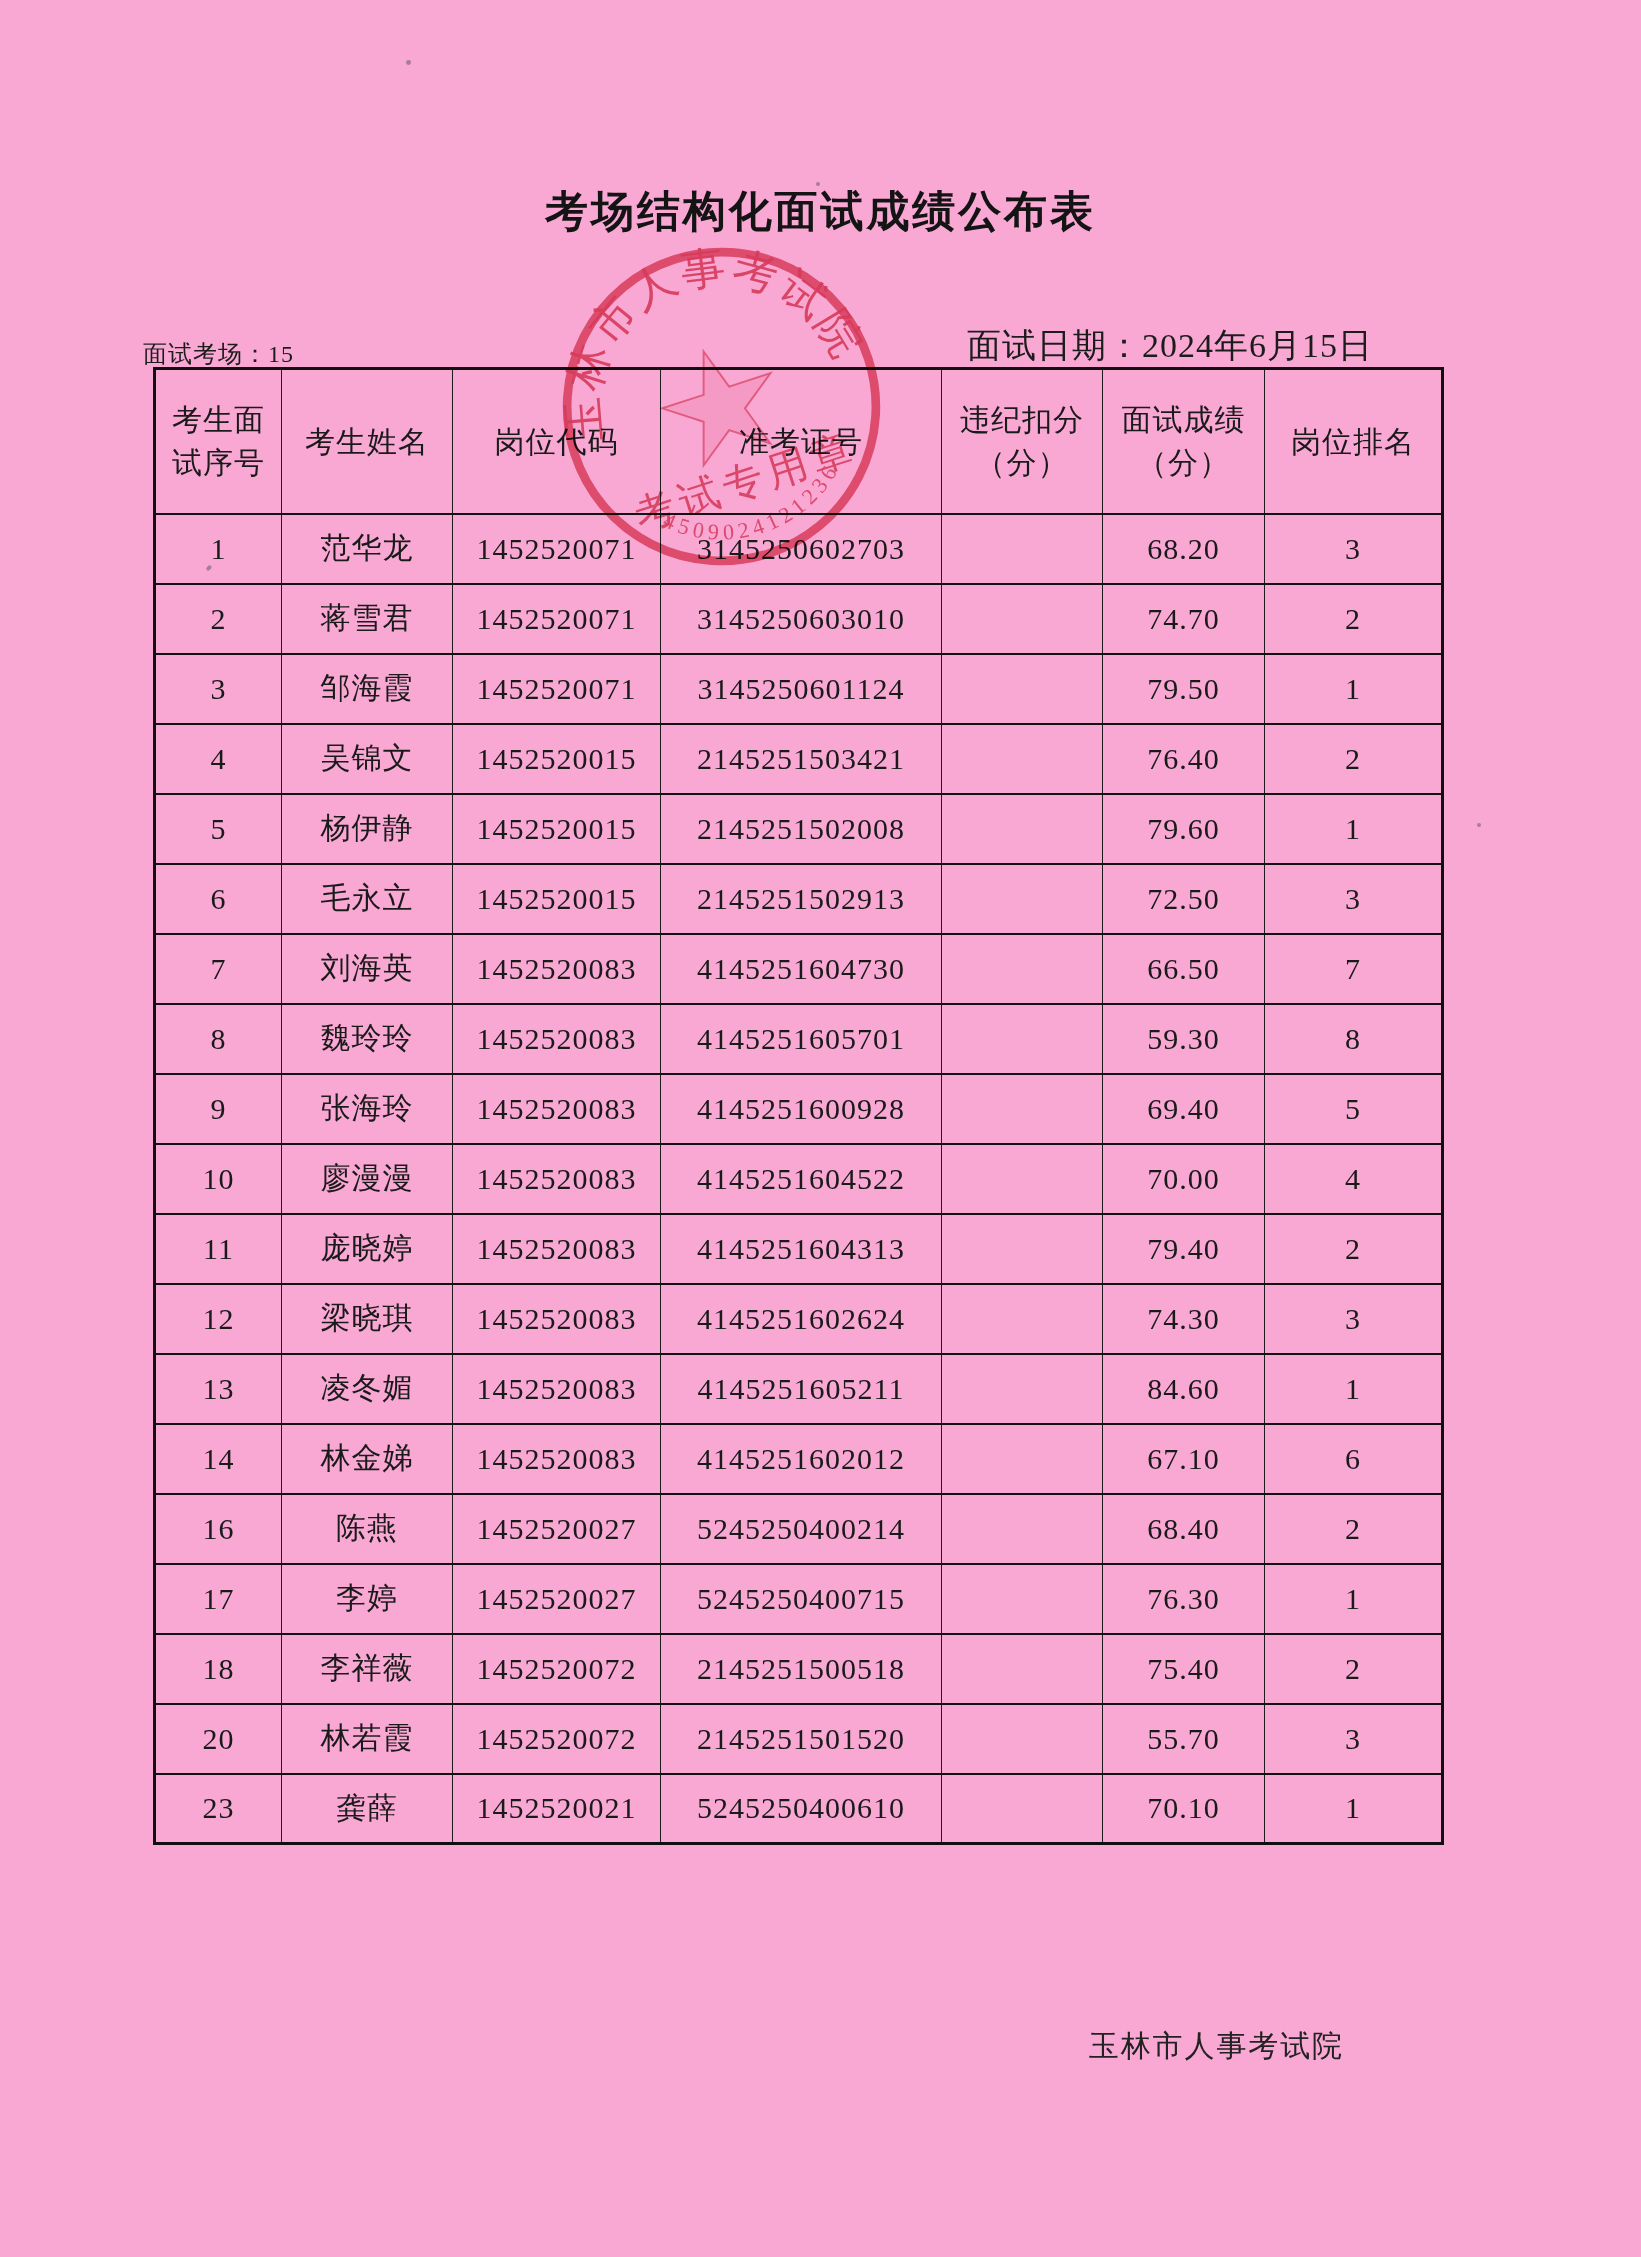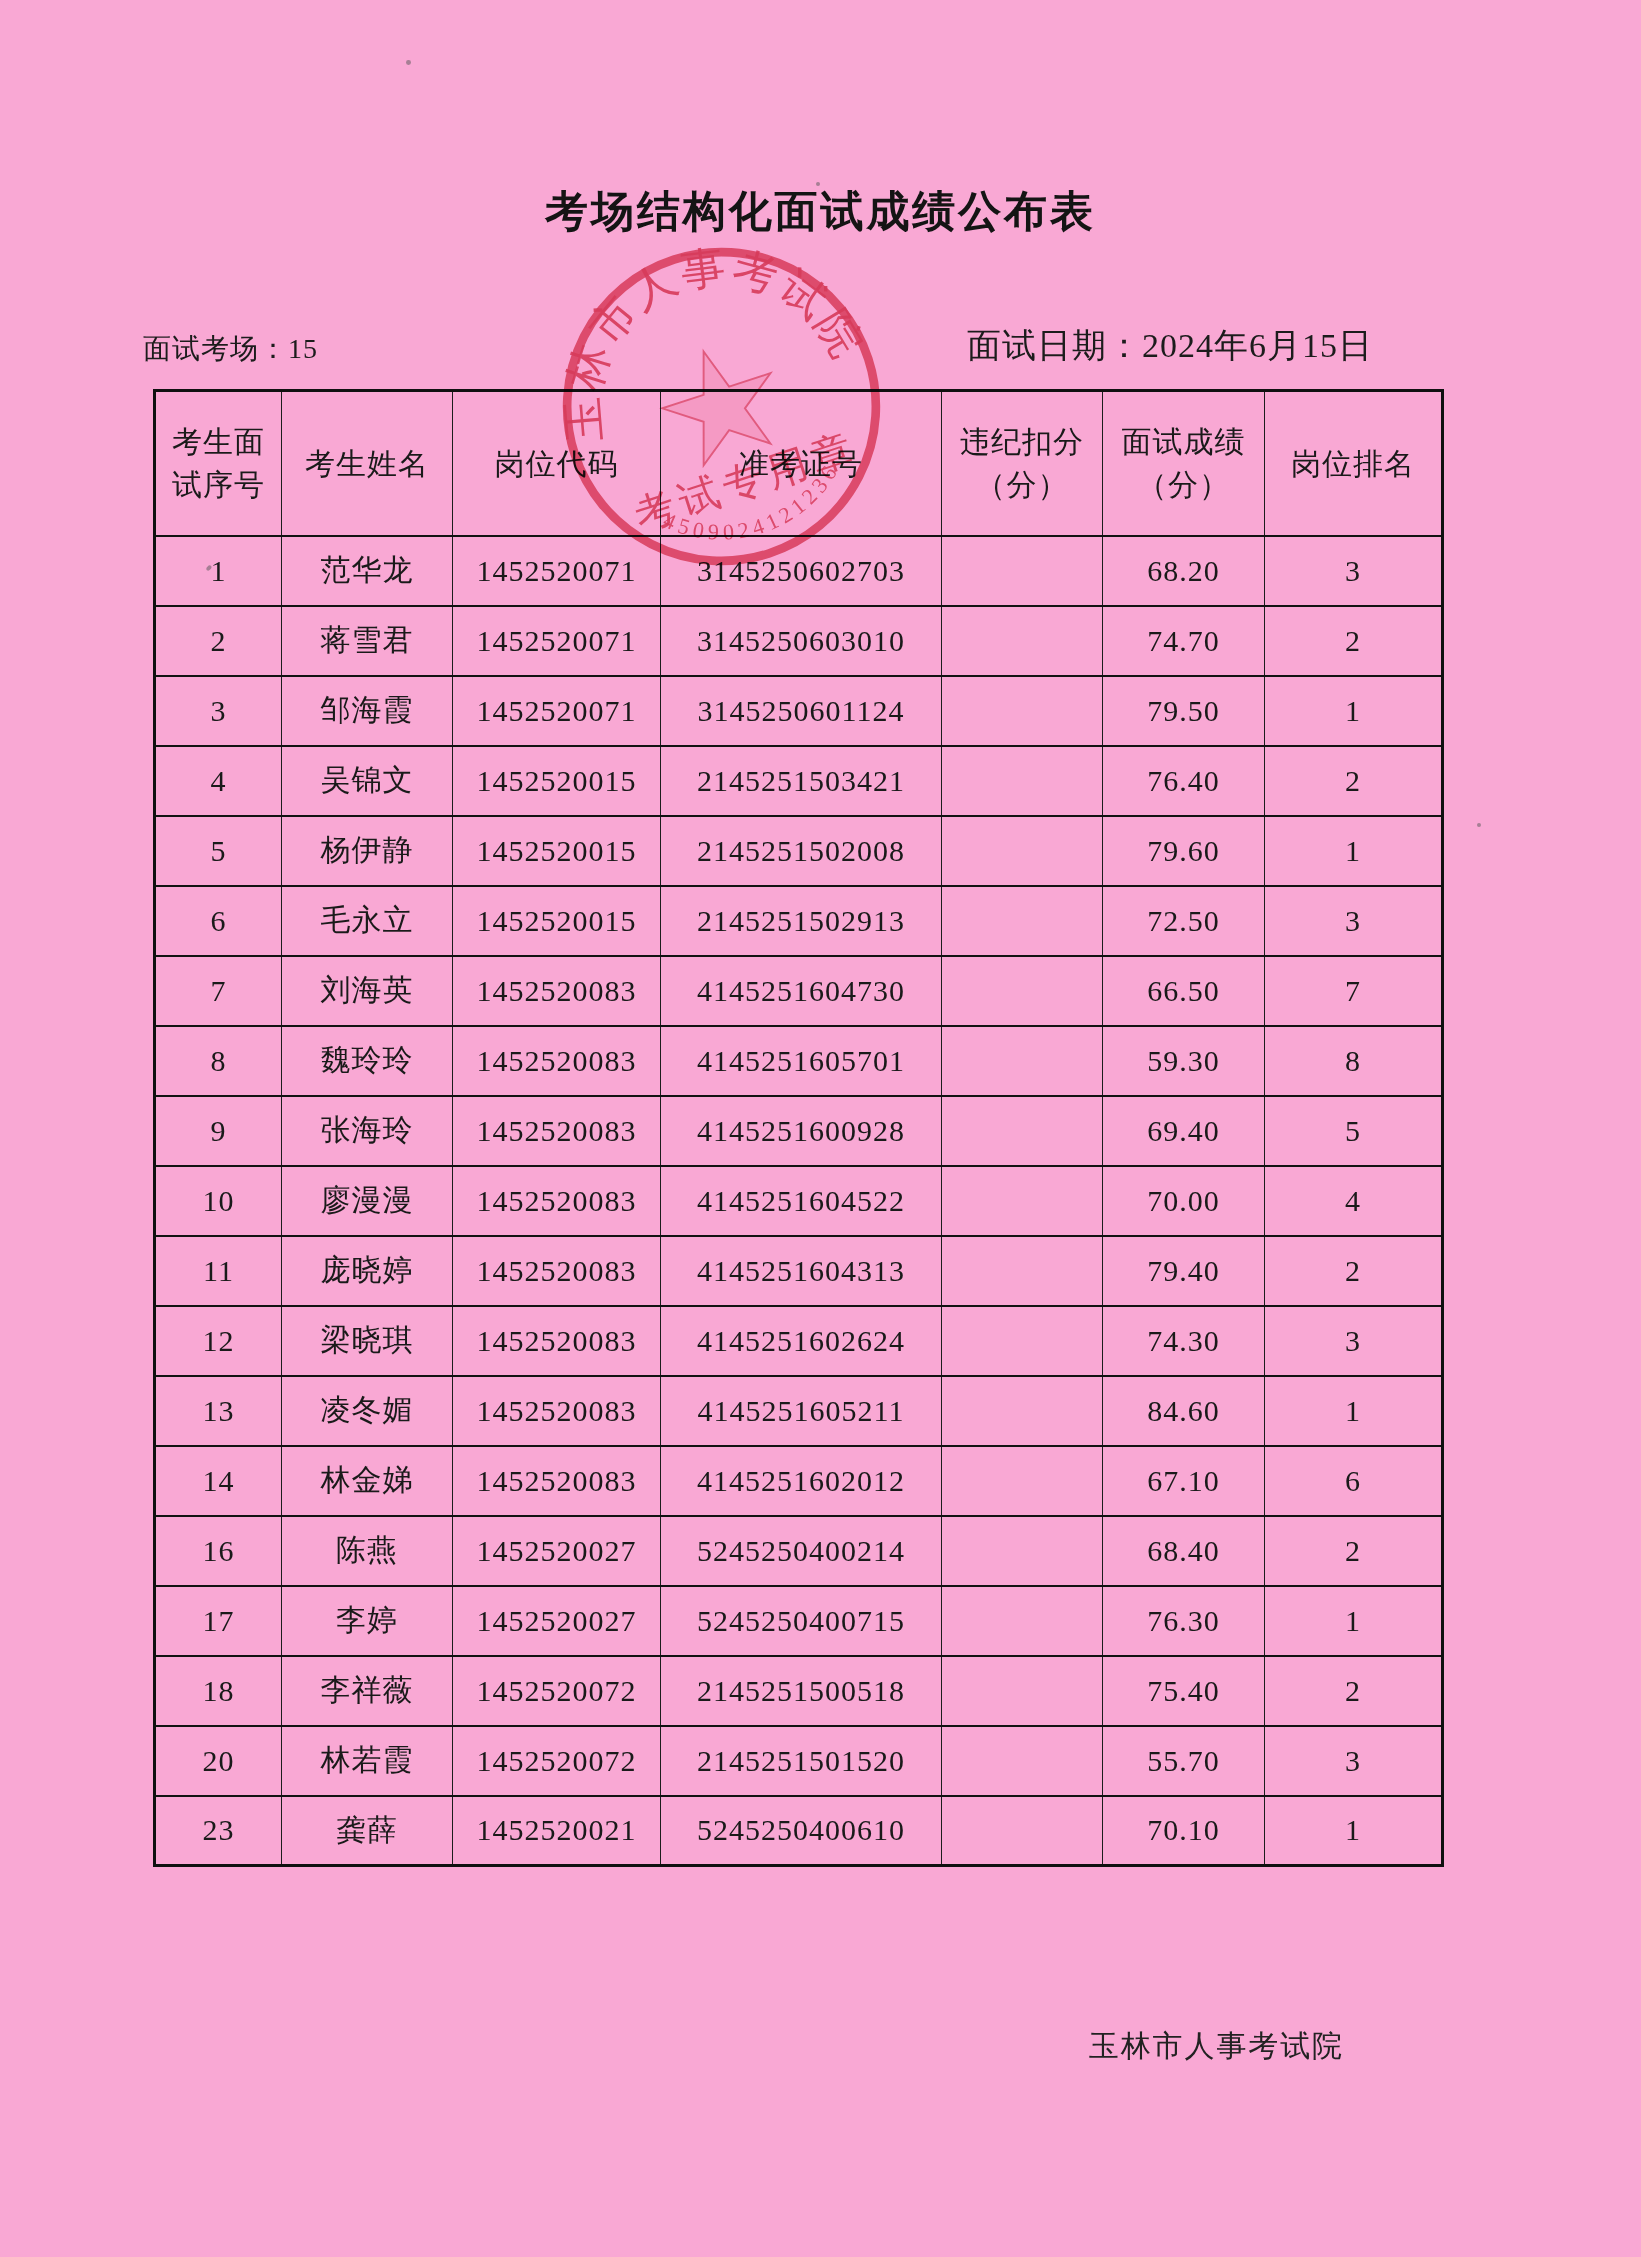--- a/index.html
+++ b/index.html
@@ -7,24 +7,24 @@
     position:relative;width:1641px;height:2257px;margin:0 auto;
     background:#f9a8d4;overflow:hidden;
     font-family:"Liberation Serif","DejaVu Serif",serif;
     color:#1c1c1c;
   }
   .title{
     position:absolute;top:183px;left:0;width:100%;
     text-align:center;font-size:43px;font-weight:bold;letter-spacing:2.9px;
     color:#141414;
   }
-  .meta-room{position:absolute;left:143px;top:330px;font-size:28px;letter-spacing:1px;}
+  .meta-room{position:absolute;left:143px;top:338px;font-size:24px;letter-spacing:1px;}
   .meta-date{position:absolute;left:967px;top:323px;font-size:34px;letter-spacing:1px;}
   table.score-table{
-    position:absolute;left:153px;top:389px;width:1288px;
+    position:absolute;left:153px;top:367px;width:1288px;
     border-collapse:collapse;table-layout:fixed;
     border:3.9px solid #101010;
   }
   .score-table th,.score-table td{
     border-left:1.9px solid #1d1d1d;border-right:1.9px solid #1d1d1d;
     border-top:2.9px solid #121212;border-bottom:2.9px solid #121212;
     text-align:center;vertical-align:middle;
     font-size:30px;font-weight:normal;color:#1a1a1a;
     padding:0;letter-spacing:1px;
     overflow:hidden;

